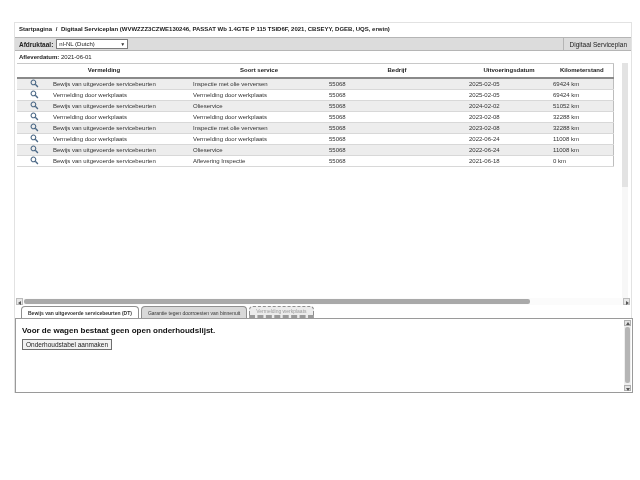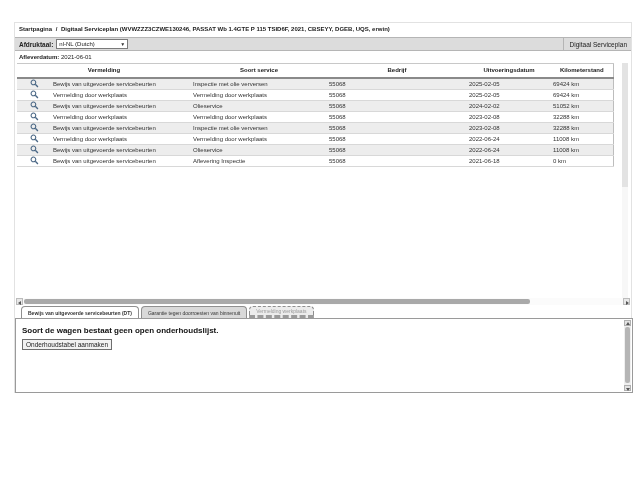--- a/index.html
+++ b/index.html
@@ -237,21 +237,21 @@
       <div class="hs-arrow right"></div>
     </div>
 
     <div class="tabs">
         <div class="tab active">Bewijs van uitgevoerde servicebeurten (DT)</div>
         <div class="tab">Garantie tegen doorroesten van binnenuit</div>
         <div class="tab disabled">Vermelding werkplaats</div>
       </div>
 
     <div class="panel">
-      <div class="panel-msg">Soort de wagen bestaat geen open onderhoudslijst.</div>
+      <div class="panel-msg">Voor de wagen bestaat geen open onderhoudslijst.</div>
       <button class="panel-btn">Onderhoudstabel aanmaken</button>
       <div class="pn-vscroll">
         <div class="pn-arrow up"></div>
         <div class="pn-thumb"></div>
         <div class="pn-arrow down"></div>
       </div>
     </div>
 
   </div>
 </div>

